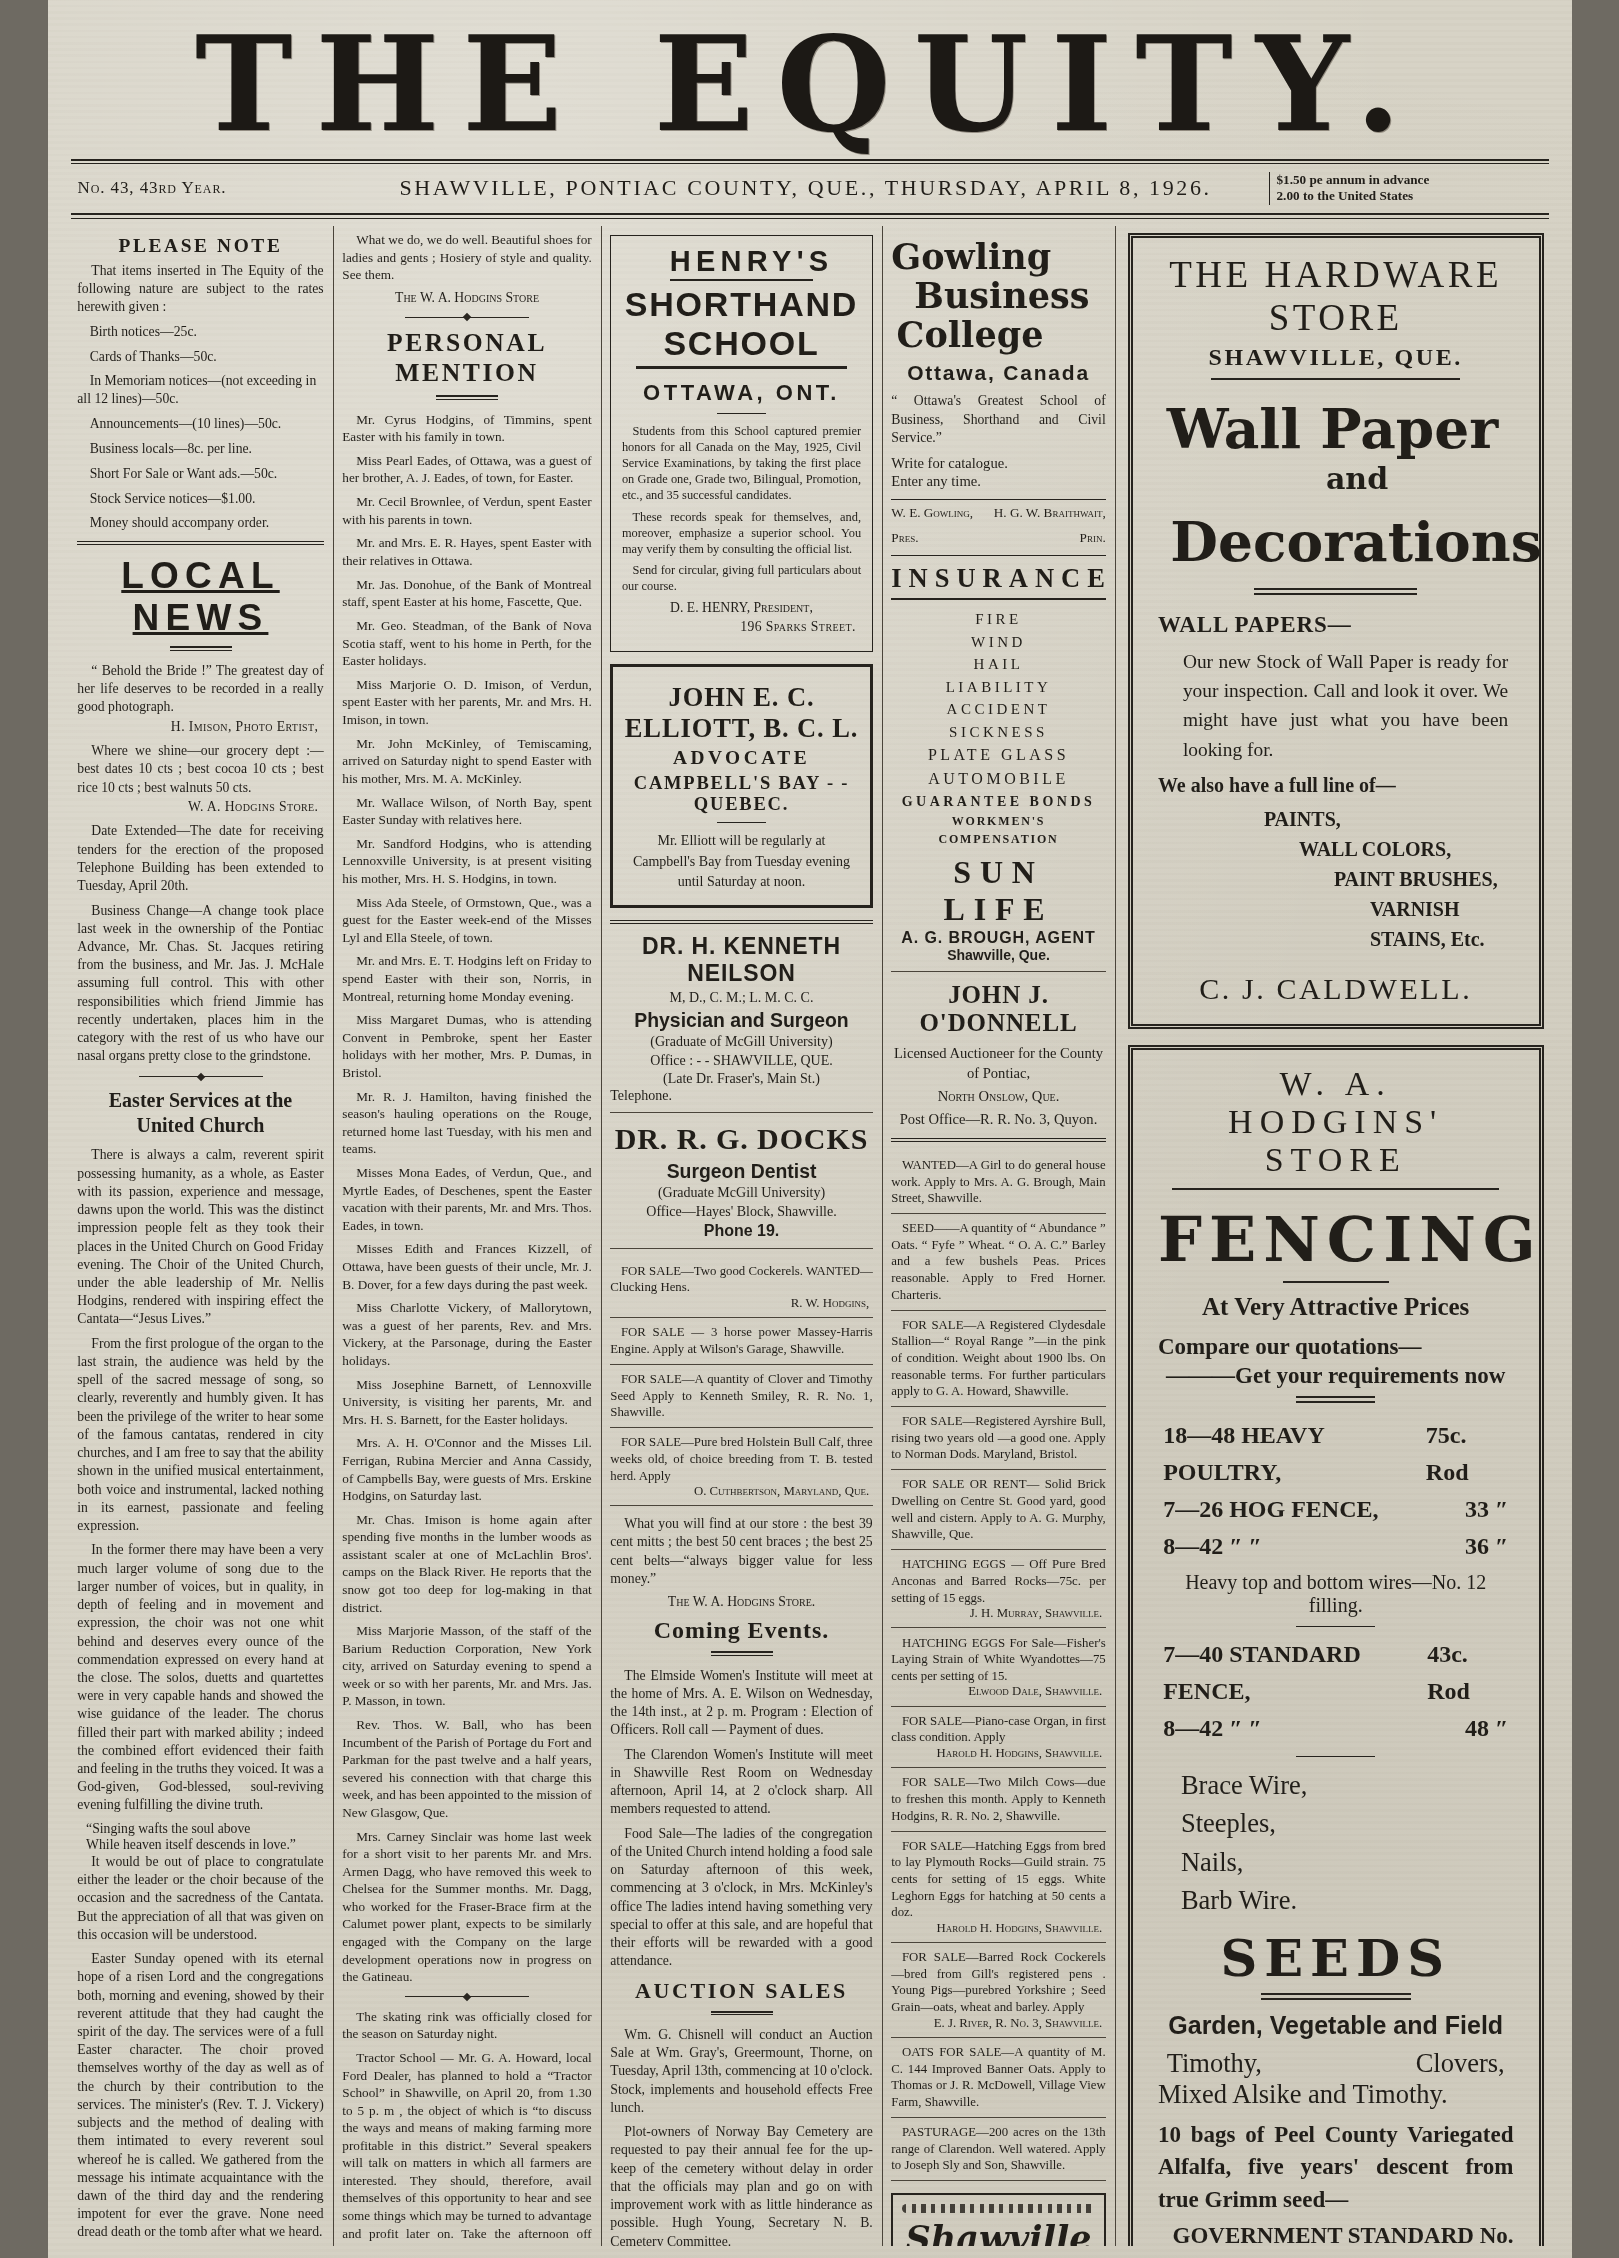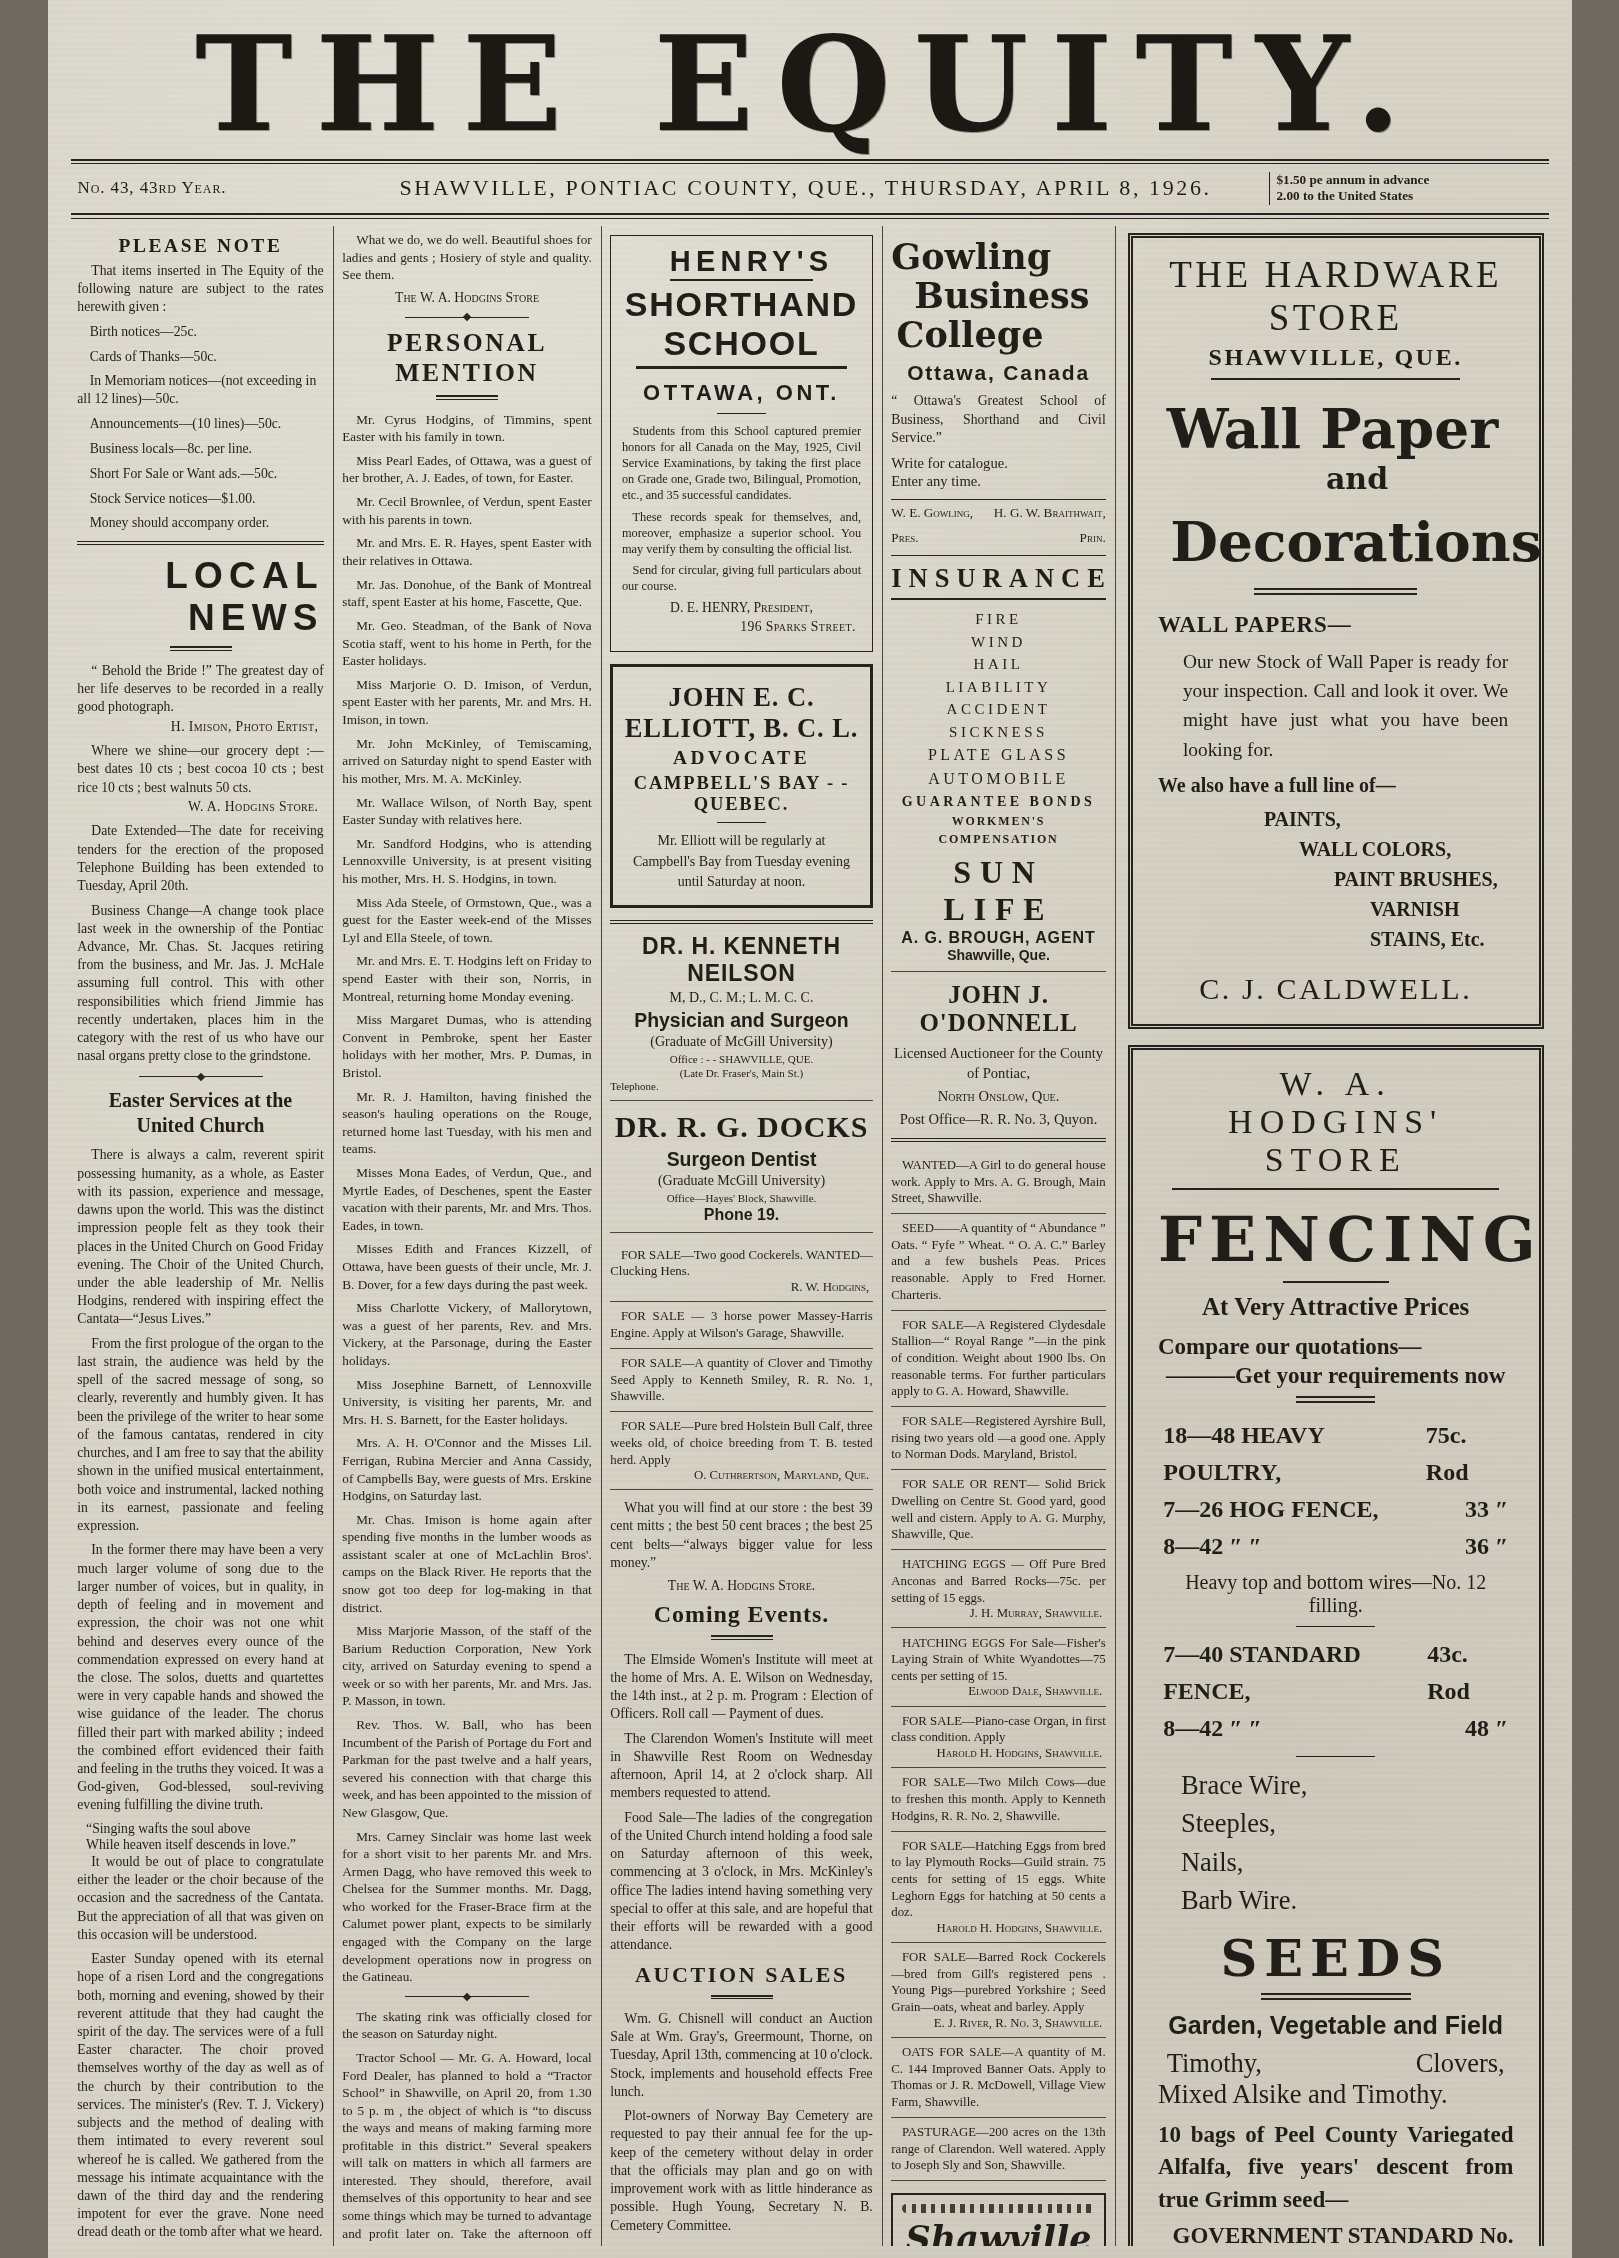--- a/index.html
+++ b/index.html
@@ -22,21 +22,21 @@
   .cols{display:flex;align-items:stretch;padding:0 21px;margin-top:7px;height:2020px;}
   .col{box-sizing:border-box;padding:5.3px 8.8px 0;border-right:0.9px solid #4a443a;overflow:hidden;}
   .c1{width:265px;} .c2{width:268px;} .c3{width:281px;} .c4{width:233px;}
   .c5{flex:1;border-right:none;padding:0 7px 0 12.4px;}
   p.b{font-size:13.7px;line-height:1.33;text-align:justify;text-indent:14px;margin:0 0 6.2px;}
   .c2 p.b{font-size:13.2px;}
   .sigr{text-align:right;text-indent:0;font-variant:small-caps;letter-spacing:0.4px;margin:-3.5px 5.3px 7px 0;font-size:13.7px;}
   .sigc{text-align:center;text-indent:0;font-variant:small-caps;margin:0 0 7px;font-size:13.7px;}
   .h-note{text-align:center;font-weight:bold;font-size:19.4px;letter-spacing:2.6px;margin:3.5px 0 5.3px;}
   .rate{font-size:13.7px;line-height:1.3;margin:0 0 7px;text-indent:12.4px;text-align:left;}
-  .h-local{font-family:"Liberation Sans", sans-serif;font-weight:bold;font-size:37px;letter-spacing:6.2px;text-align:right;margin:10.6px 0 1.8px;}
+  .h-local{font-family:"Liberation Sans", sans-serif;font-weight:bold;font-size:37px;letter-spacing:6.2px;text-align:center;margin:10.6px 0 1.8px;text-decoration:underline;}
   .head-dash{width:62px;border-top:2.6px solid #26231e;border-bottom:0.9px solid #26231e;height:1.8px;margin:7px auto 10.6px;}
   .divider{width:124px;border-top:1.8px solid #2a2620;margin:10.6px auto;position:relative;}
   .divider::after{content:"";position:absolute;left:50%;top:-3.5px;width:6.2px;height:6.2px;background:#2a2620;transform:translateX(-50%) rotate(45deg);}
   .h-art{font-weight:bold;font-size:20px;text-align:center;line-height:1.25;margin:3.5px 8.8px 8.8px;}
   .verse{font-size:13.7px;text-indent:8.8px;margin:0;}
   .h-pm{font-weight:bold;font-size:25.6px;letter-spacing:2.6px;text-align:center;margin:7px 0 1.8px;}
   .thinrule{border-top:0.9px solid #4a443a;margin:8px 0;}
   .dblrule{border-top:1.8px solid #26231e;border-bottom:0.9px solid #26231e;height:1.8px;margin:8.8px 0;}
   
   .adbox{border:1.8px solid #26231e;padding:8.8px 10.6px;margin:3.5px 0 12.4px;}
@@ -47,21 +47,21 @@
   .henry-town{font-family:"Liberation Sans", sans-serif;font-weight:bold;font-size:22px;letter-spacing:3.5px;text-align:center;margin:3.5px 0 7px;}
   .smalldash{width:49px;border-top:1.8px solid #26231e;margin:3.5px auto 8.8px;}
   p.ad{font-size:12.4px;line-height:1.3;text-align:justify;text-indent:10.6px;margin:0 0 5.3px;}
   .elliott-name{font-weight:bold;font-size:26.5px;text-align:center;letter-spacing:0.9px;margin:5.3px 0 3.5px;}
   .elliott-role{font-weight:bold;font-size:19.4px;letter-spacing:3.5px;text-align:center;margin:0 0 3.5px;}
   .elliott-place{font-weight:bold;font-size:18.5px;letter-spacing:1.8px;text-align:center;margin:0 0 7px;}
   .elliott-note{font-size:14px;text-align:center;line-height:1.45;margin:7px 5.3px 3.5px;}
   .doc-name{font-family:"Liberation Sans", sans-serif;font-weight:bold;font-size:23px;text-align:center;letter-spacing:0.9px;margin:8.8px 0 3.5px;}
   .doc-sub{font-size:14px;text-align:center;margin:0 0 2.6px;}
   .doc-role{font-family:"Liberation Sans", sans-serif;font-weight:bold;font-size:19.4px;text-align:center;margin:1.8px 0 2.6px;}
-  .doc-line{font-size:11px;text-align:center;margin:0 0 1.8px;}
+  .doc-line{font-size:14px;text-align:center;margin:0 0 1.8px;}
   .h-coming{font-weight:bold;font-size:24px;text-align:center;letter-spacing:0.9px;margin:7px 0 1.8px;}
   .h-auction{font-weight:bold;font-size:22px;letter-spacing:2.6px;text-align:center;margin:7px 0 1.8px;}
   
   .gowl{border-bottom:1.8px solid #26231e;padding:5.3px 0 8.8px;margin-bottom:5.3px;}
   .gowl-line{font-family:"DejaVu Serif", serif;font-weight:bold;font-size:35px;line-height:1.12;}
   .gowl-line.i1{margin-left:0px;} .gowl-line.i2{margin-left:23px;} .gowl-line.i3{margin-left:5.3px;}
   .gowl-town{font-family:"Liberation Sans", sans-serif;font-weight:bold;font-size:21px;letter-spacing:1.8px;text-align:center;margin:7px 0;}
   .gowl-q{font-size:13.7px;line-height:1.35;text-align:justify;margin:0 0 7px;}
   .gowl-w{font-size:14.6px;margin:0 0 1.8px;}
   .gowl-sig{display:flex;justify-content:space-between;font-variant:small-caps;font-size:13.2px;margin-top:8.8px;border-top:0.9px solid #26231e;padding-top:5.3px;}

